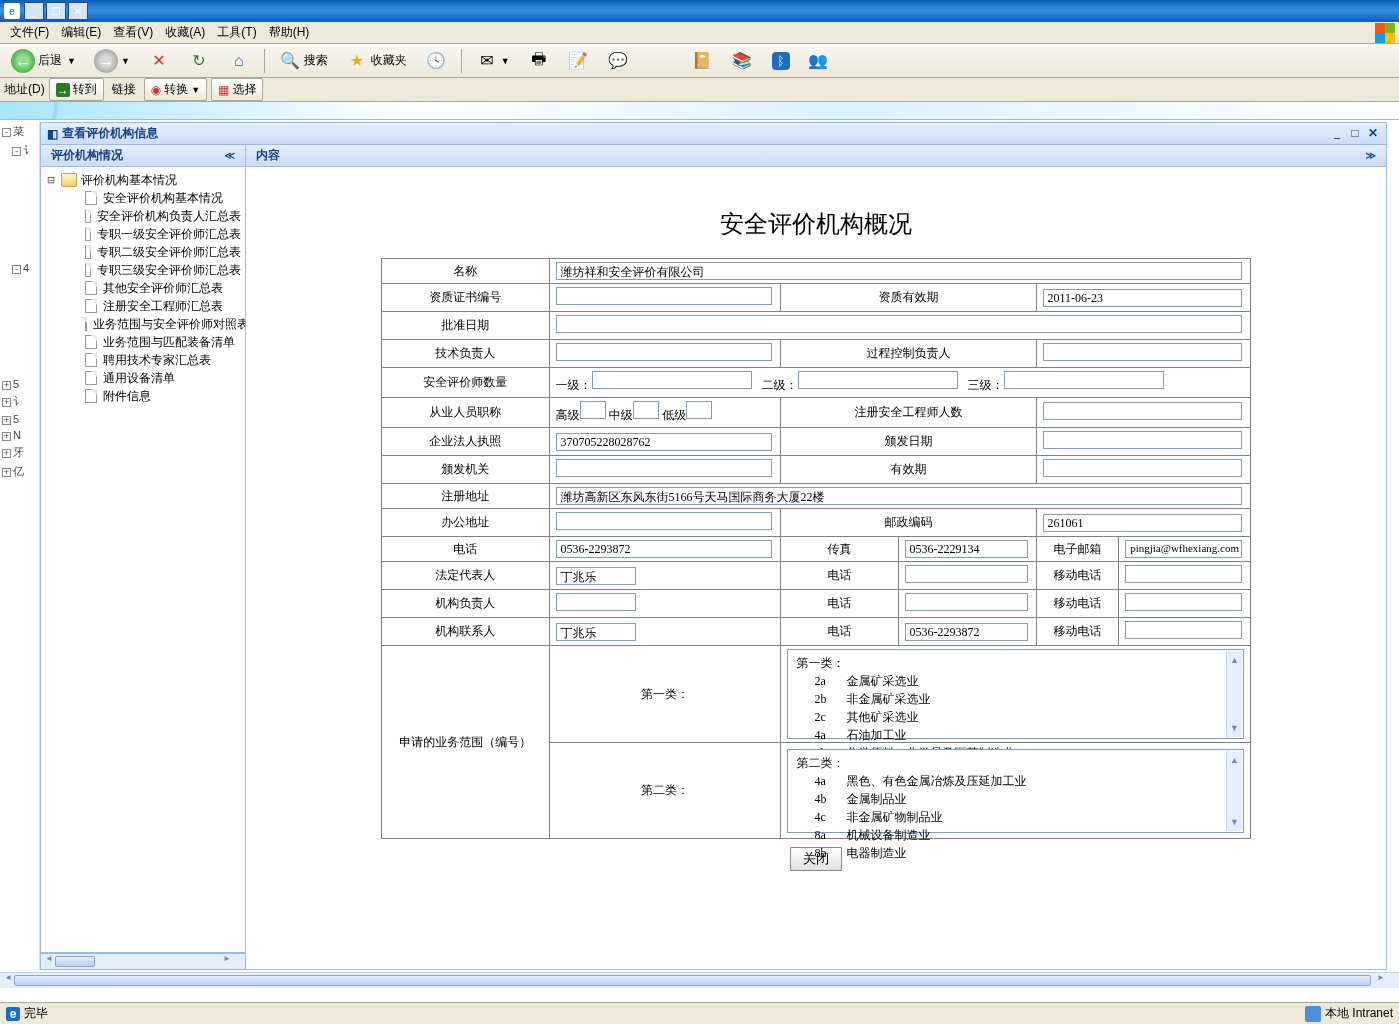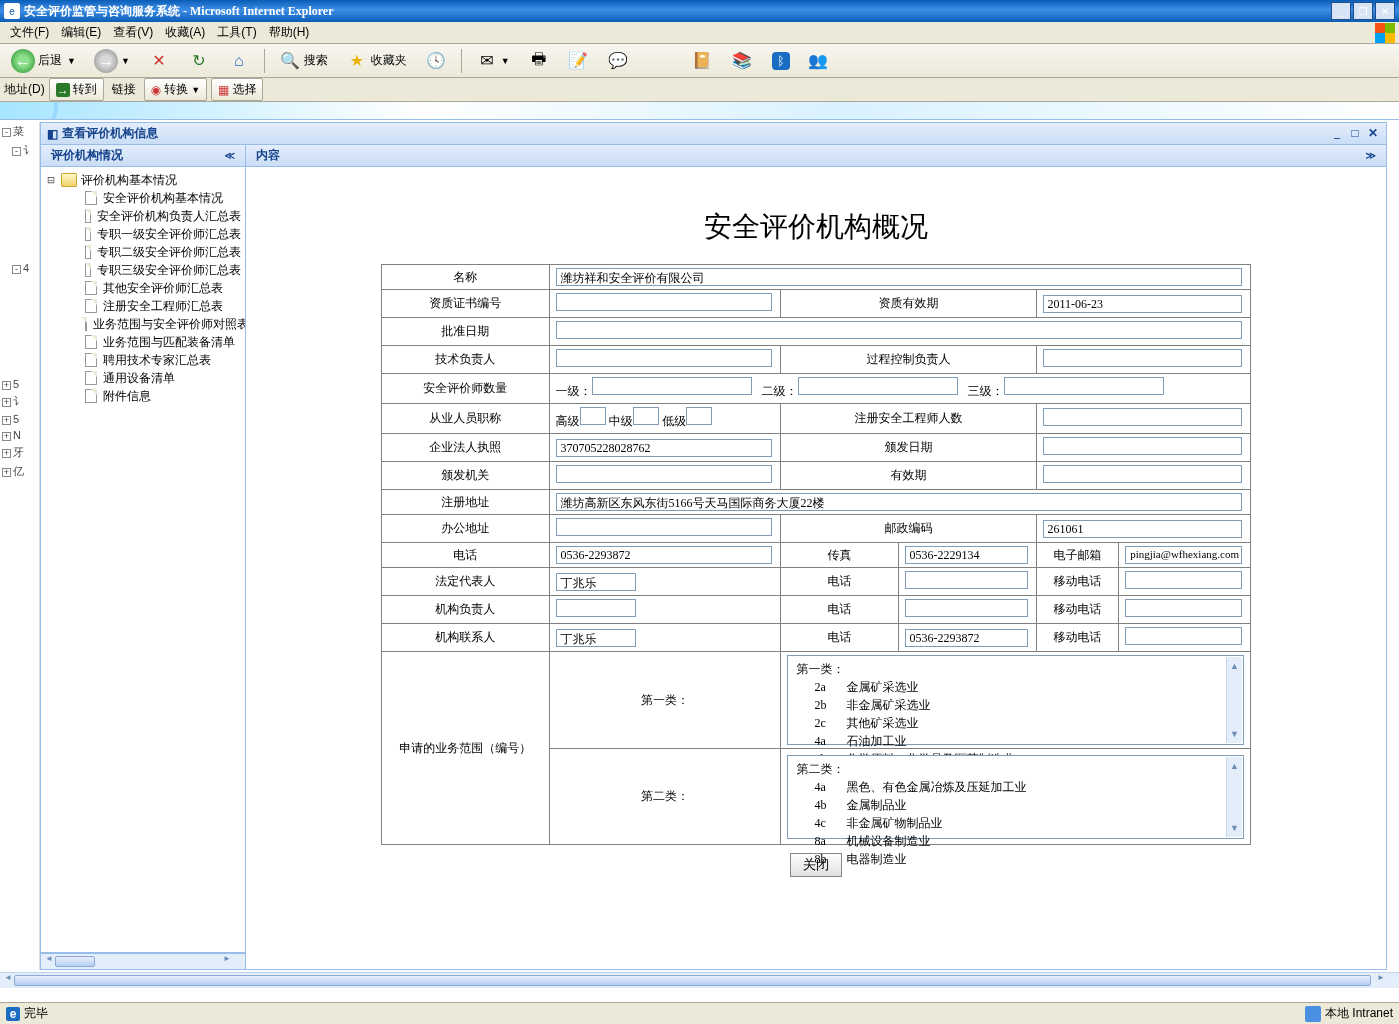--- a/index.html
+++ b/index.html
@@ -61,21 +61,21 @@
     .leaf-icon::before { content: ""; position: absolute; right: -1px; top: -1px; border: 3px solid transparent; border-top-color: #ece9d8; border-right-color: #ece9d8; }
     
     .sidebar-hs { height: 16px; background: #e4eefb; border-top: 1px solid #99bbe8; position: relative; }
     .sidebar-hs::before { content: "◄"; position: absolute; left: 4px; color: #6b8cb5; font-size: 8px; }
     .sidebar-hs::after { content: "►"; position: absolute; right: 14px; color: #6b8cb5; font-size: 8px; }
     .sb-thumb { position: absolute; left: 14px; width: 40px; top: 2px; bottom: 2px; background: linear-gradient(#e6eefb,#b7cff4); border: 1px solid #8aa9d7; border-radius: 2px; }
     
     
     .main-region { flex: 1; display: flex; flex-direction: column; overflow: hidden; gap: 21px; }
     .main-content { flex: 1; overflow-y: auto; padding: 10px 0; }
-    .form-title { text-align: center; font-size: 28px; font-family: "SimSun"; margin: 10px 0 18px; }
+    .form-title { text-align: center; font-size: 24px; font-family: "SimSun"; margin: 10px 0 18px; }
     
     table.form-table { border-collapse: collapse; width: 870px; margin: 0 auto; }
     table.form-table td { border: 1px solid #808080; padding: 3px 6px; height: 22px; vertical-align: middle; }
     td.lbl { text-align: center; background: #fff; white-space: nowrap; }
     td.val { background: #fff; }
     .input-box { border: 1px solid #7f9db9; height: 18px; padding: 1px 4px; background: #fff; display: inline-block; font-family: Tahoma, "SimSun"; }
     .input-full { width: calc(100% - 2px); }
     .mini-input { width: 26px; }
     
     .scope-box { border: 1px solid #7f9db9; background: #fff; height: 90px; padding: 4px 8px; position: relative; font-family: "SimSun"; line-height: 18px; }
@@ -100,21 +100,20 @@
     
     .status-bar { position: absolute; bottom: 0; height: 22px; left: 0; right: 0; background: #ece9d8; border-top: 1px solid #aca899; display: flex; align-items: center; padding: 0 6px; }
     .status-bar .spacer { flex: 1; }
     .status-icon { width: 16px; height: 16px; background: #4a90e2; border-radius: 2px; margin-right: 4px; }
   </style>
 </head>
 <body>
 
 <div class="title-bar">
   <span class="title-bar-icon">e</span>
-  <span class="title-bar-text">安全评价监管与咨询服务系统 - Microsoft Internet Explorer</span>
   <div class="title-bar-controls">
     <span class="win-btn">_</span>
     <span class="win-btn">❐</span>
     <span class="win-btn">✕</span>
   </div>
 </div>
 
 <div class="menu-bar">
   <span class="menu-item">文件(F)</span>
   <span class="menu-item">编辑(E)</span>

